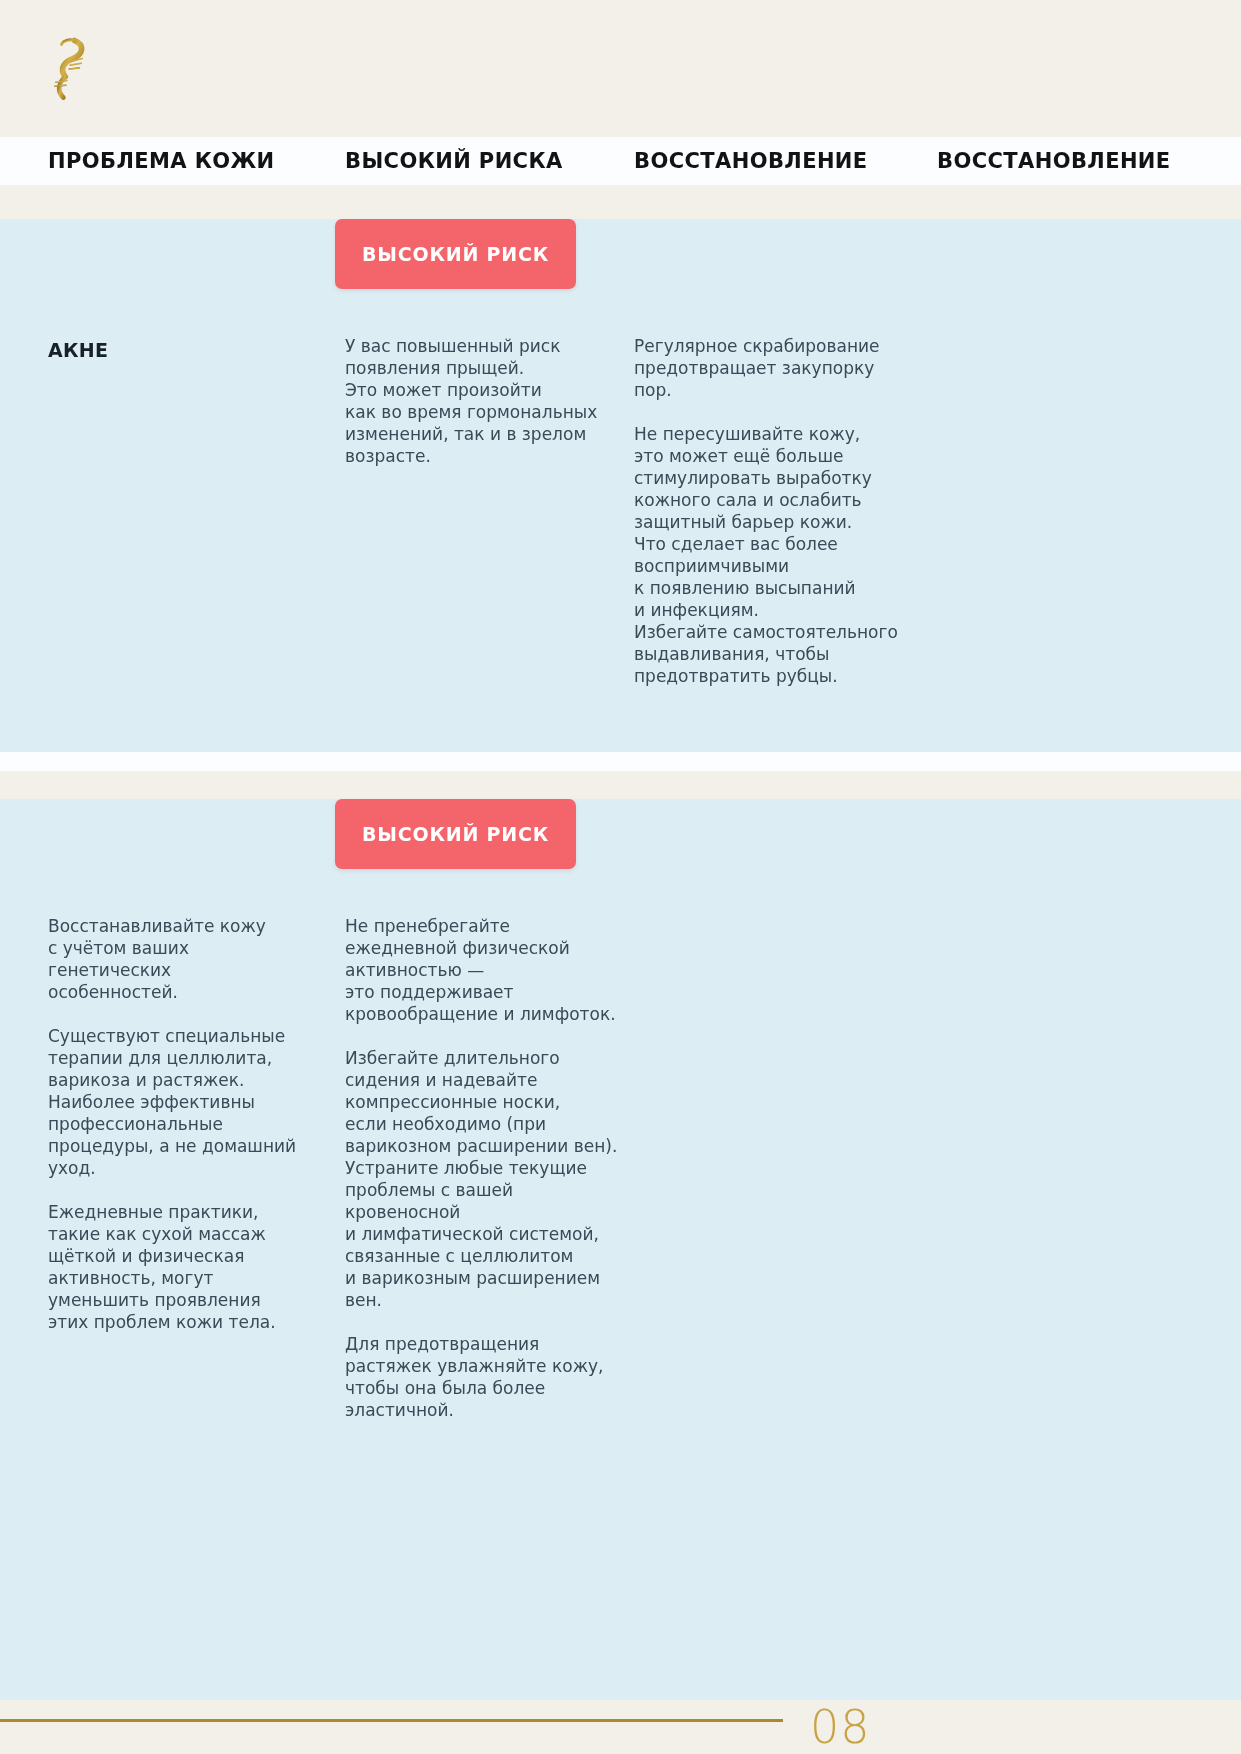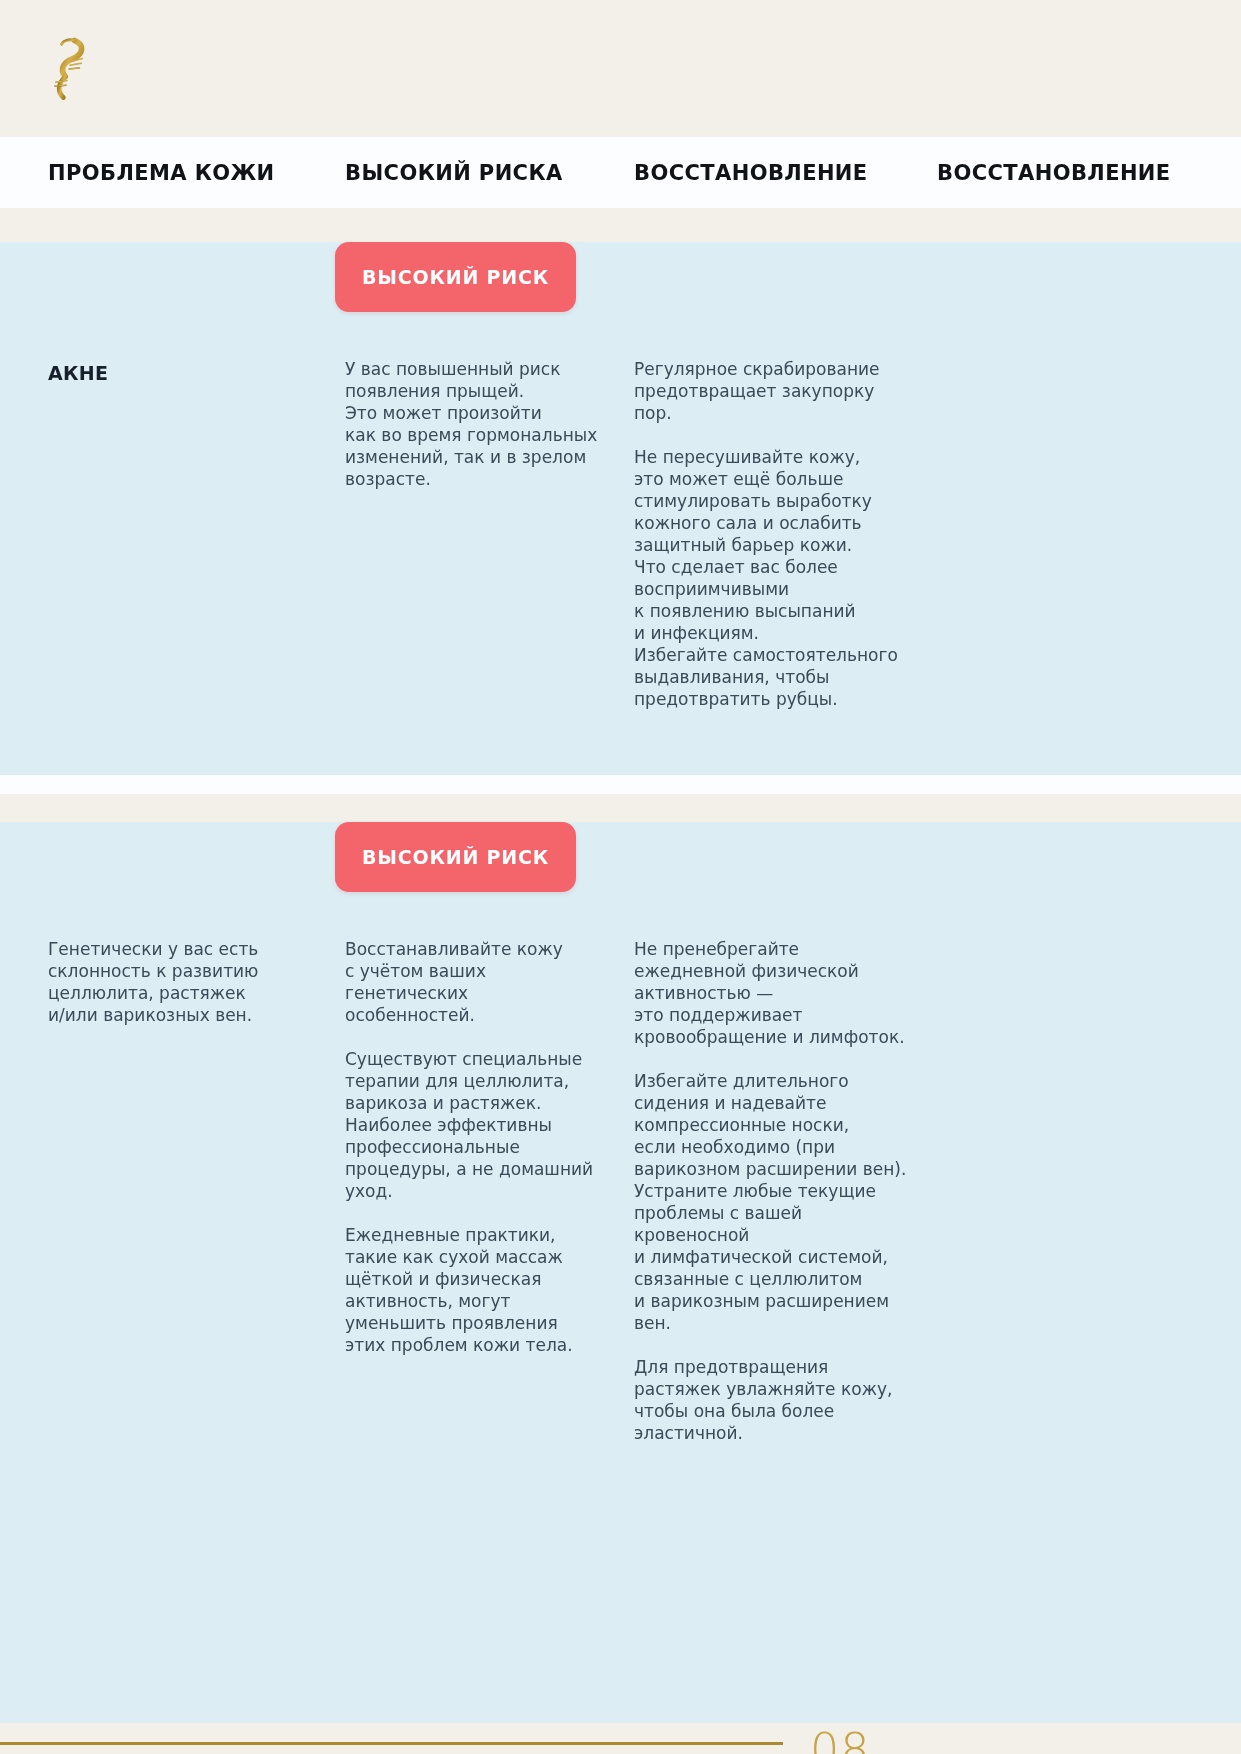--- a/index.html
+++ b/index.html
@@ -18,21 +18,21 @@
   .logo { position: absolute; left: 50px; top: 36px; width: 38px; height: 68px; }
 
   
   .grid {
     display: grid;
     grid-template-columns: 297px 289px 303px 1fr;
     padding-left: 48px;
     padding-right: 45px;
   }
   .colhead-band {
-    height: 71px;
+    height: 48px;
     background: #fbfdfe;
     align-items: center;
   }
   .colhead {
     font-size: 21px;
     font-weight: bold;
     color: #101417;
     letter-spacing: 0.4px;
     white-space: nowrap;
   }
@@ -41,21 +41,21 @@
   .risk-section { background: #ddedf4; }
   .section-1 { height: 533px; }
   .section-2 { height: 901px; }
   .section-gap { height: 19px; background: #fcfdfe; }
 
   .badge {
     width: 241px;
     height: 70px;
     margin-left: 335px;
     background: #f4646b;
-    border-radius: 14px;
+    border-radius: 7px;
     display: flex;
     align-items: center;
     justify-content: center;
     color: #ffffff;
     font-size: 19px;
     font-weight: bold;
     letter-spacing: 0.8px;
     box-shadow: 0 2px 4px rgba(150,60,60,0.12);
   }
   .section-1 .badge { margin-top: 34px; }
@@ -162,24 +162,20 @@
     </div>
   </section>
 
   <div class="section-gap"></div>
 
   <section class="risk-section section-2">
     <div class="badge">
       <span>ВЫСОКИЙ РИСК</span>
     </div>
     <div class="grid content-row">
-      <div class="cell">Генетически у вас есть
-склонность к развитию
-целлюлита, растяжек
-и/или варикозных вен.</div>
       <div class="cell">Восстанавливайте кожу
 с учётом ваших
 генетических
 особенностей.
 
 Существуют специальные
 терапии для целлюлита,
 варикоза и растяжек.
 Наиболее эффективны
 профессиональные

